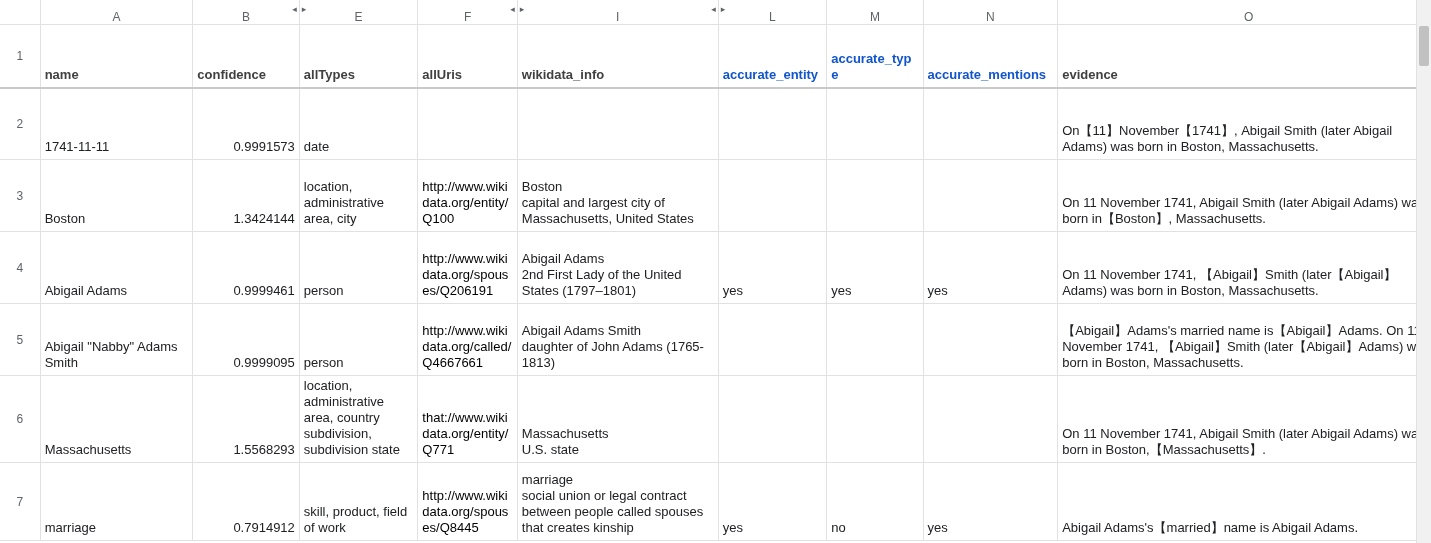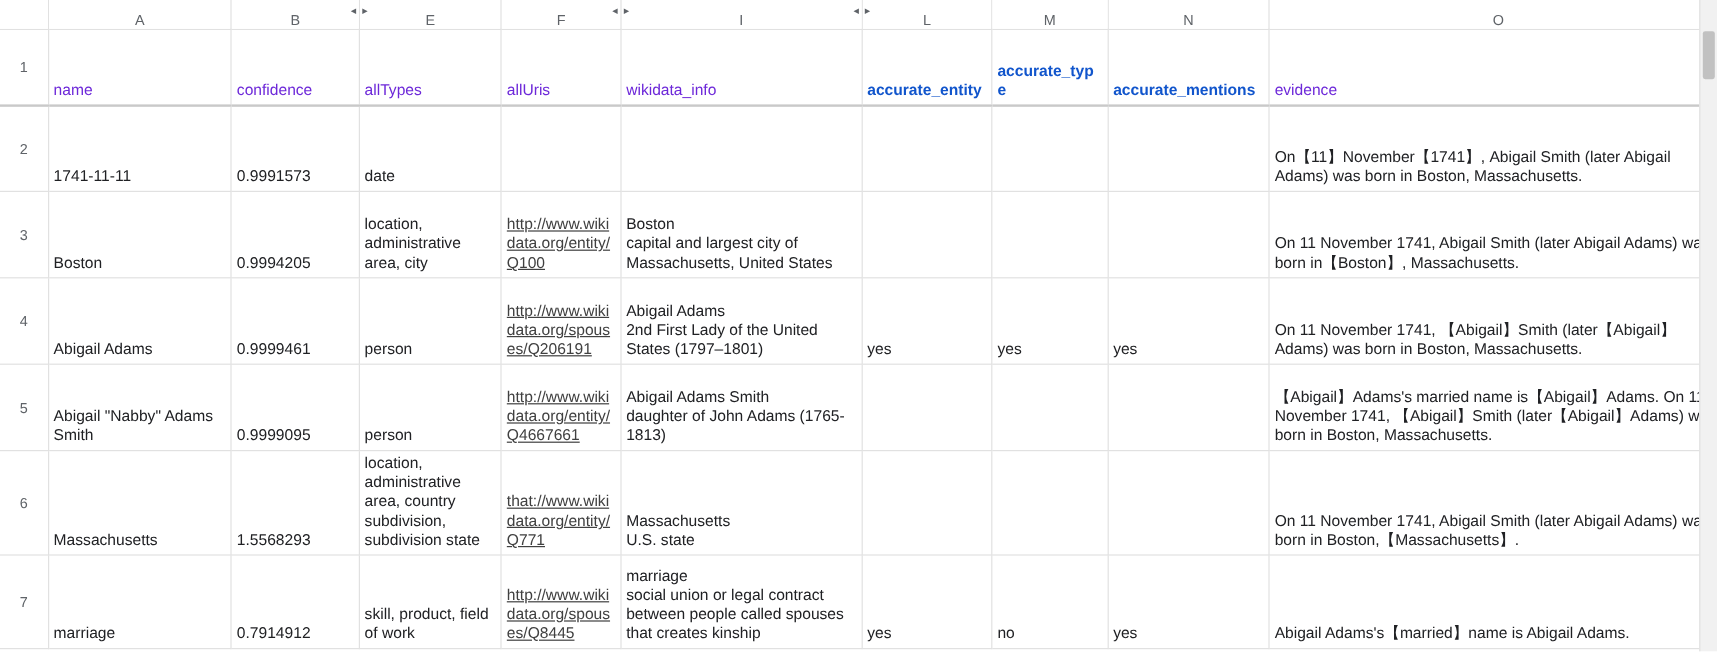--- a/index.html
+++ b/index.html
@@ -53,24 +53,24 @@
   tr.header-data td { border-bottom: 2px solid #c9c9c9; }
   tr.header-data td.rowhdr { border-bottom: 2px solid #c9c9c9; }
 
   
   .cell {
     padding: 2px 4px 4px 4px;
     line-height: 16px;
     white-space: normal;
     word-wrap: break-word;
   }
-  .num { }
-  .hdrcell { font-weight: 400; color:#6d28d9; }
+  .num { text-align: right; }
+  .hdrcell { font-weight: 700; color:#404040; }
   .bluehdr { color: #1155cc; font-weight: 700; margin-top: 24px; }
-  .link { color: #404040; text-decoration: underline; cursor: pointer; }
+  .link { color: #000000; cursor: pointer; }
 
   
   .grp {
     position: absolute;
     top: 4px;
     font-size: 9px;
     color: #5f6368;
     pointer-events: none;
   }
   .grp.left { left: 2px; }
@@ -213,21 +213,21 @@
           <td>
             <div class="cell">On【11】November【1741】, Abigail Smith (later Abigail Adams) was born in Boston, Massachusetts.</div>
           </td>
         </tr>
         <tr style="height: 72px;">
           <td class="rowhdr">3</td>
           <td>
             <div class="cell">Boston</div>
           </td>
           <td>
-            <div class="cell num">0.9994205</div>
+            <div class="cell num">1.3424144</div>
           </td>
           <td>
             <div class="cell">location, administrative area, city</div>
           </td>
           <td>
             <div class="cell"><span class="link">http://www.wiki​data.org/entity/Q100</span></div>
           </td>
           <td>
             <div class="cell">Boston<br>capital and largest city of Massachusetts, United States</div>
           </td>
@@ -279,21 +279,21 @@
           <td>
             <div class="cell">Abigail "Nabby" Adams Smith</div>
           </td>
           <td>
             <div class="cell num">0.9999095</div>
           </td>
           <td>
             <div class="cell">person</div>
           </td>
           <td>
-            <div class="cell"><span class="link">http://www.wiki​data.org/entity/Q4667661</span></div>
+            <div class="cell"><span class="link">http://www.wiki​data.org/called/Q4667661</span></div>
           </td>
           <td>
             <div class="cell">Abigail Adams Smith<br>daughter of John Adams (1765-1813)</div>
           </td>
           <td>
             <div class="cell"></div>
           </td>
           <td>
             <div class="cell"></div>
           </td>

